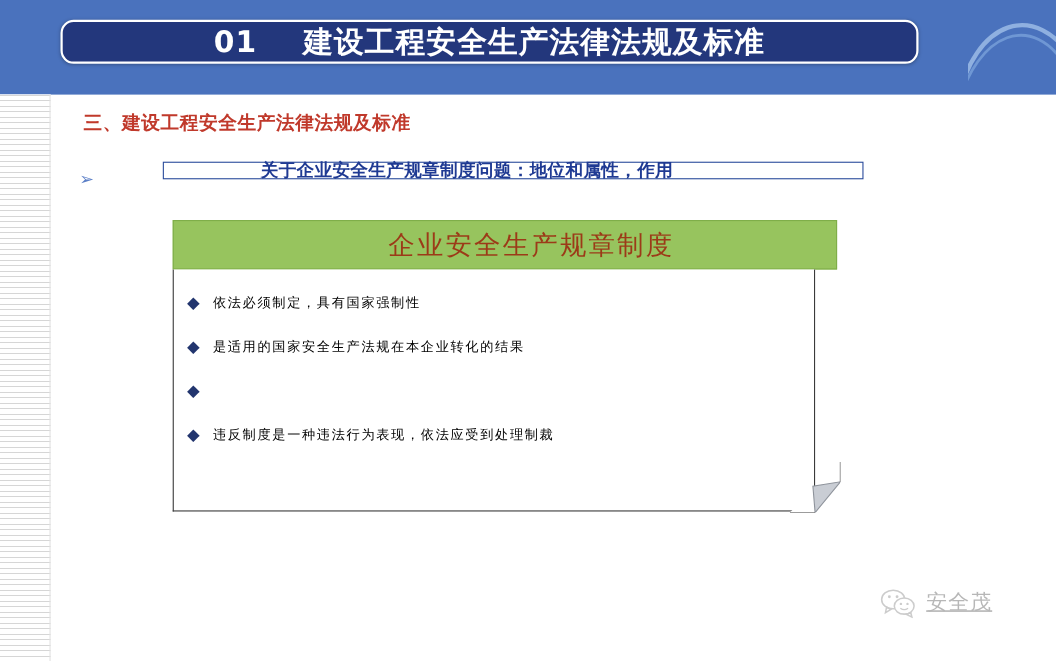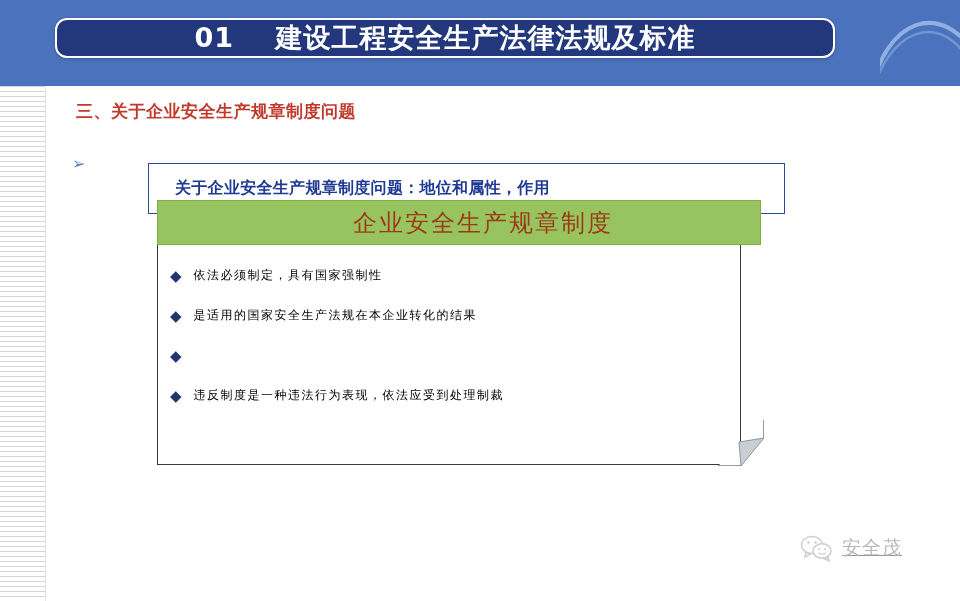--- a/index.html
+++ b/index.html
@@ -98,28 +98,27 @@
     letter-spacing: 0.5px;
     font-family: "DejaVu Sans", "Liberation Sans", sans-serif;
   }
 
   
   .callout-box {
     position: absolute;
     left: 148px;
     top: 147px;
     width: 637px;
-    height: 51px;
+    height: 16px;
     border: 1.5px solid #2a4b9b;
     background: #ffffff;
     box-sizing: border-box;
     display: flex;
     align-items: center;
-    padding-left: 26px;
-    margin-top: 16px;
+    padding-left: 88px;
   }
   .callout-arrow {
     position: absolute;
     left: 72px;
     top: 155px;
     color: #5b7fc7;
     font-size: 16px;
     line-height: 18px;
   }
   .callout-text {
@@ -234,21 +233,21 @@
     <path d="M -10 99 C 8 28, 60 10, 90 62" fill="none" stroke="#6f97d4" stroke-width="2.5"></path>
   </svg>
 
   <div class="left-strip"></div>
   <div class="left-strip-edge"></div>
 
   <div class="title-bar">
     <span class="title-text">01    建设工程安全生产法律法规及标准</span>
   </div>
 
-  <div class="section-heading">三、关于企业安全生产规章制度问题</div>
+  <div class="section-heading">三、建设工程安全生产法律法规及标准</div>
 
   <div class="callout-box">
     <span class="callout-text">关于企业安全生产规章制度问题：地位和属性，作用</span>
   </div>
   <span class="callout-arrow">➢</span>
 
   <div class="content-card">
     <div class="card-header">
       <span class="card-header-text">企业安全生产规章制度</span>
     </div>

